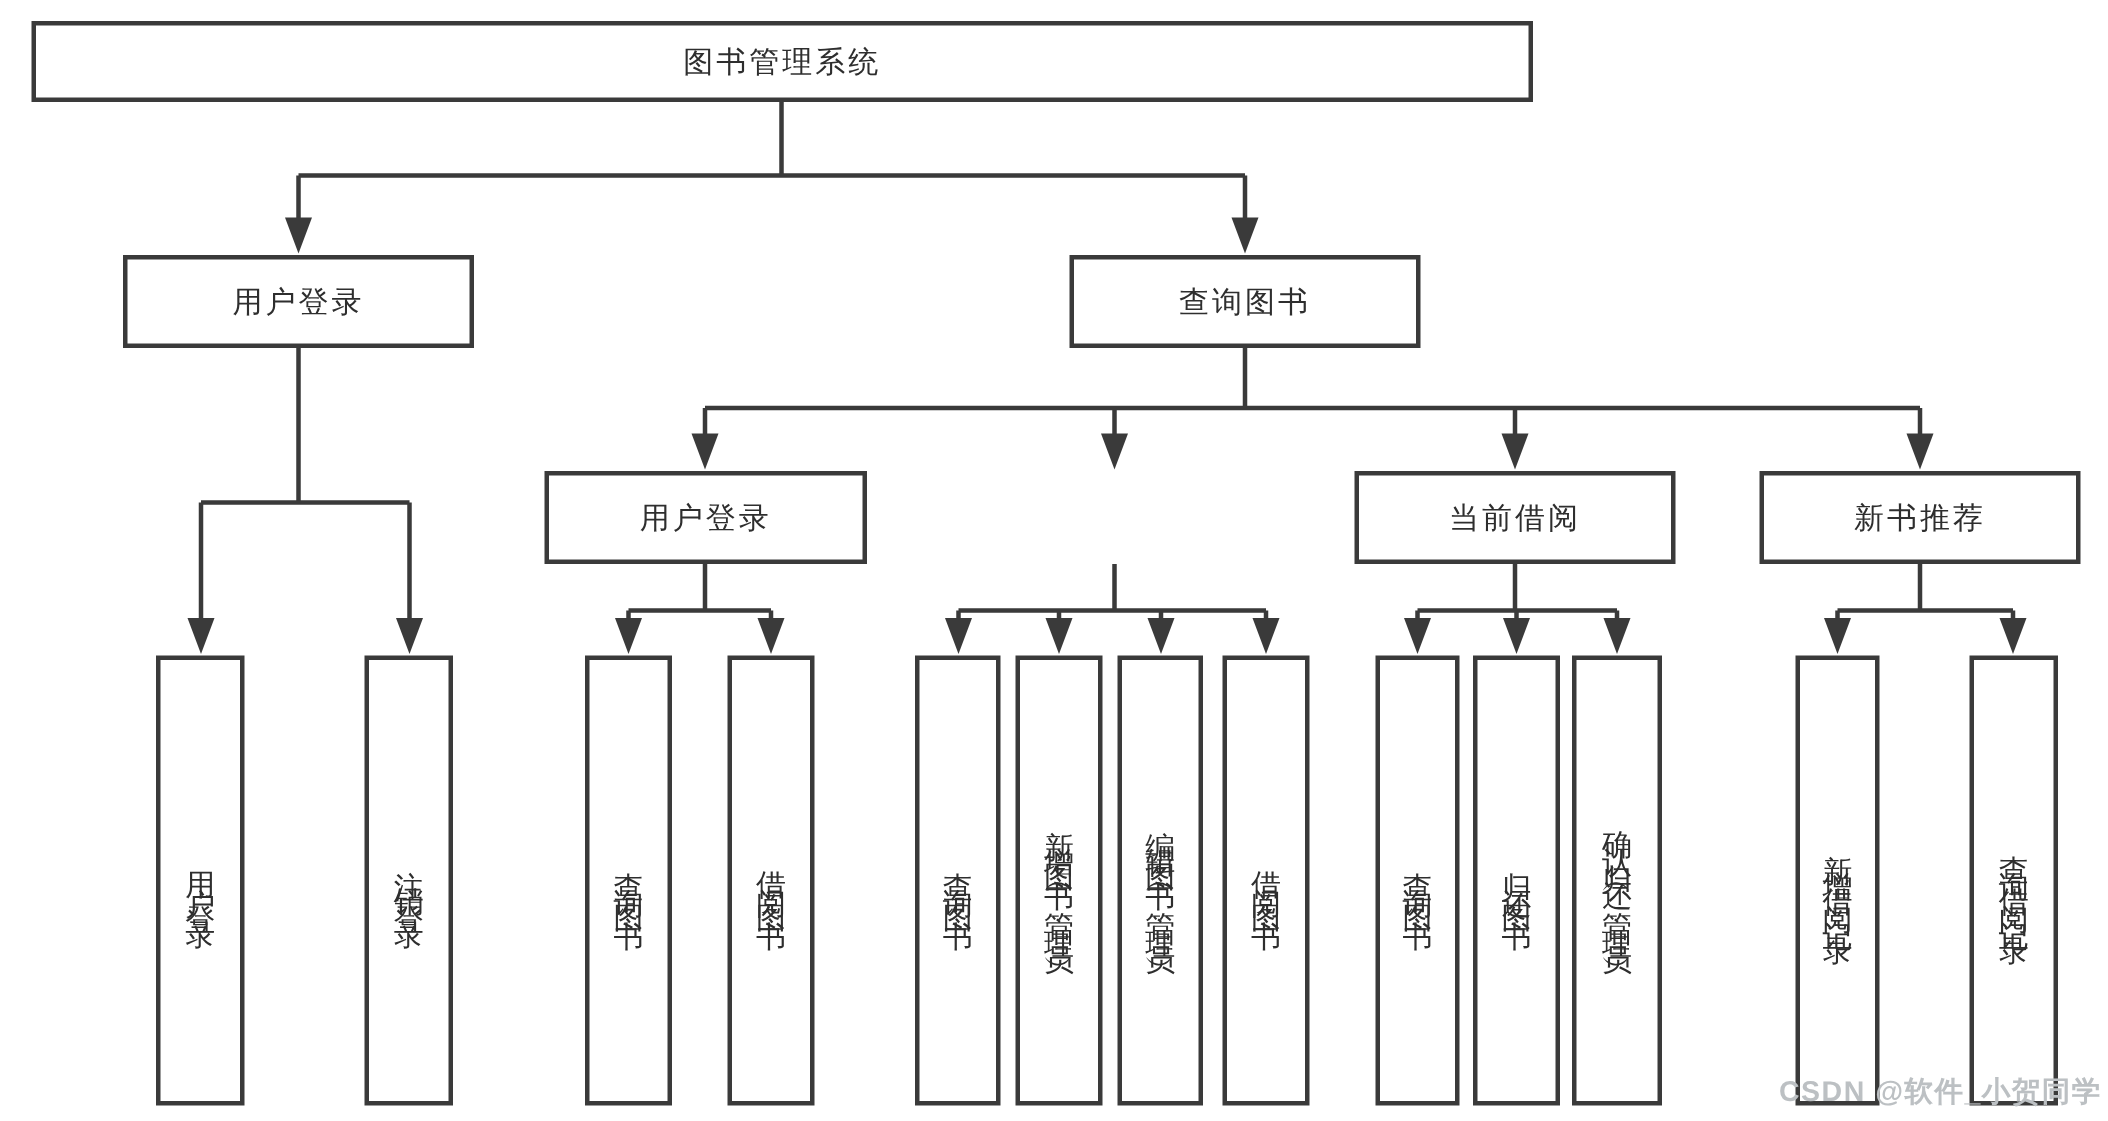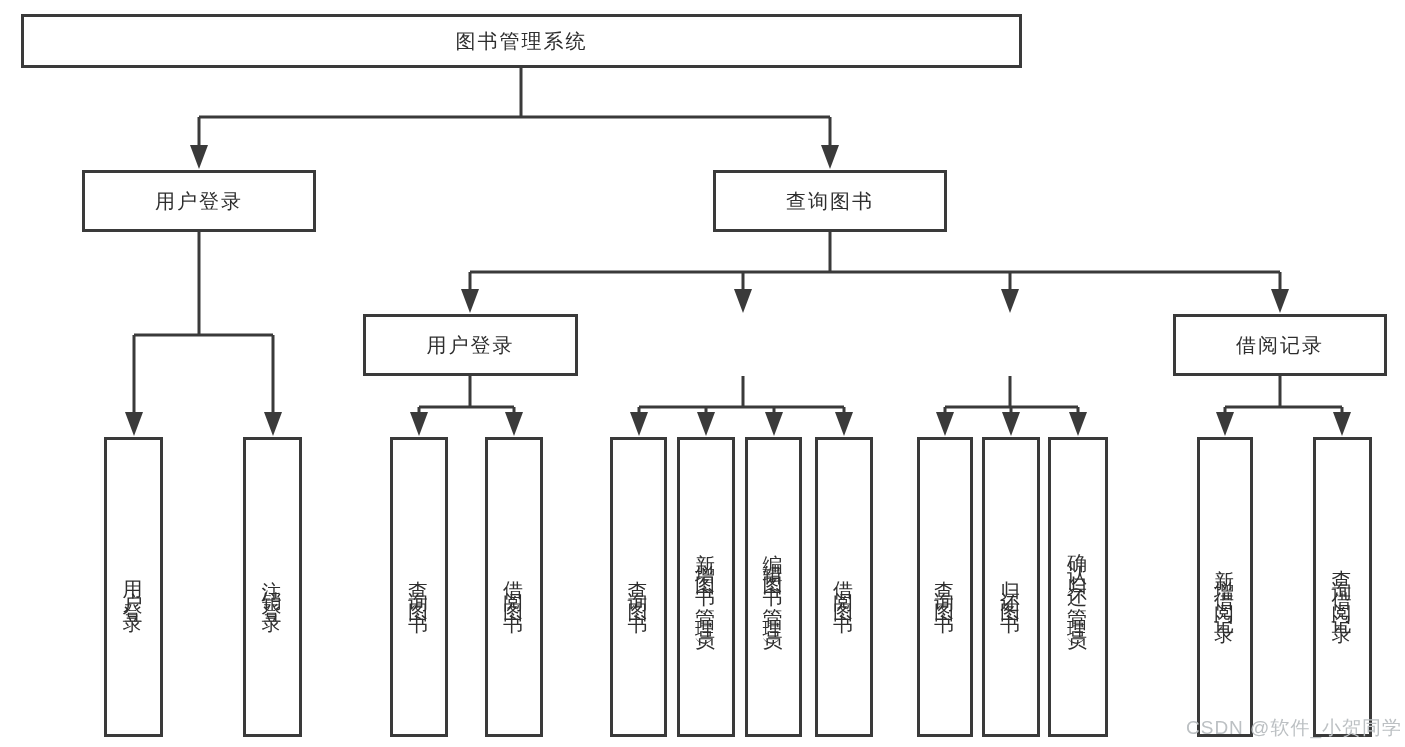--- a/index.html
+++ b/index.html
@@ -42,20 +42,21 @@
     white-space:nowrap;
   }
   .watermark{
     position:absolute;
     left:1186px;top:715px;
     font-size:19px;
     letter-spacing:1px;
     color:var(--watermark);
     z-index:5;
     white-space:nowrap;
+    font-weight:bold;
   }
 </style>
 </head>
 <body>
 
 <div class="canvas">
 
   <svg class="wires" viewBox="0 0 1405 747" xmlns="http://www.w3.org/2000/svg">
 
     <path class="cline" d="M521 68 V117 M199 117 H830 M199 117 V158 M830 117 V158"></path>
@@ -99,22 +100,25 @@
   <div class="box" style="left:82px;top:170px;width:234px;height:62px">
     <span class="hlabel">用户登录</span>
   </div>
   <div class="box" style="left:713px;top:170px;width:234px;height:62px">
     <span class="hlabel">查询图书</span>
   </div>
 
   <div class="box" style="left:363px;top:314px;width:215px;height:62px">
     <span class="hlabel">用户登录</span>
   </div>
+  <div class="box" style="left:903px;top:314px;width:214px;height:62px">
+    <span class="hlabel">当前借阅</span>
+  </div>
   <div class="box" style="left:1173px;top:314px;width:214px;height:62px">
-    <span class="hlabel">借阅记录</span>
+    <span class="hlabel">新书推荐</span>
   </div>
 
   <div class="box" style="left:104px;top:437px;width:59px;height:300px">
     <span class="vtext">用户登录</span>
   </div>
   <div class="box" style="left:243px;top:437px;width:59px;height:300px">
     <span class="vtext">注销登录</span>
   </div>
 
   <div class="box" style="left:390px;top:437px;width:58px;height:300px">

